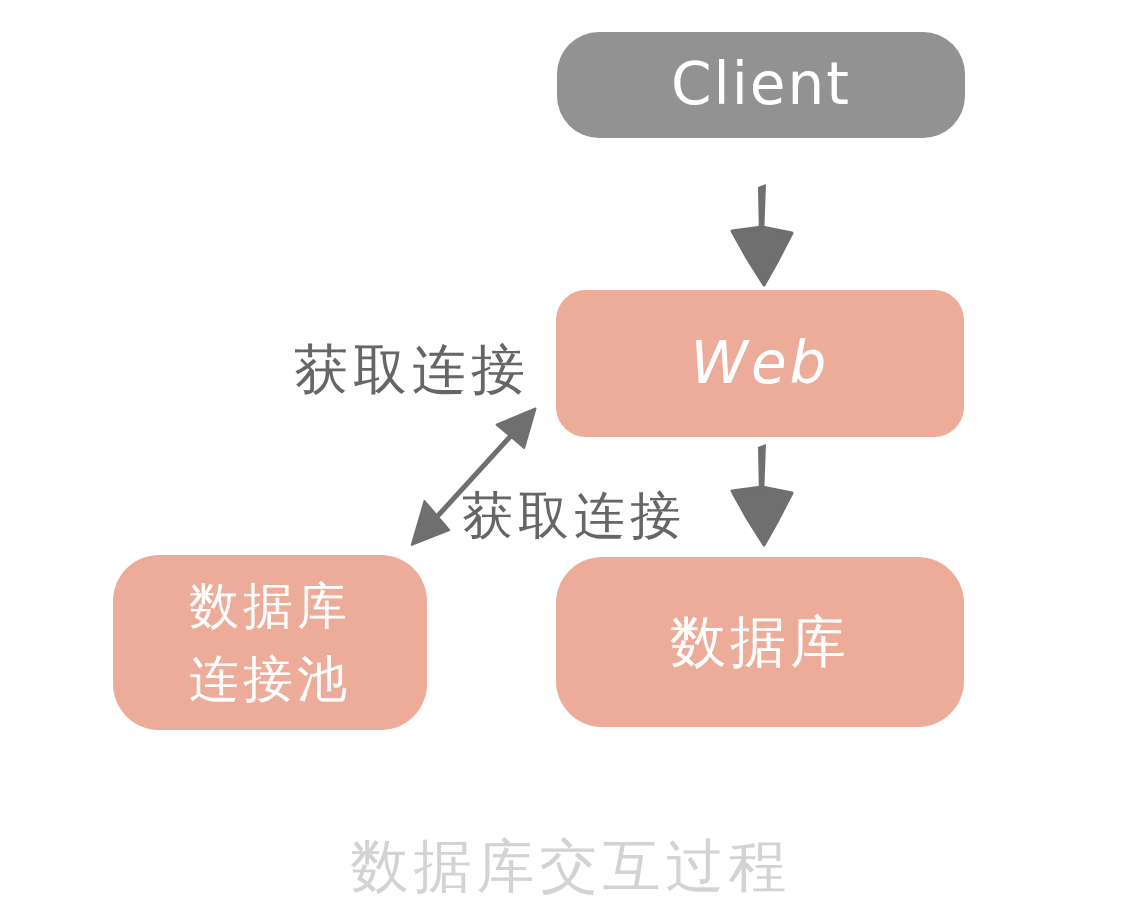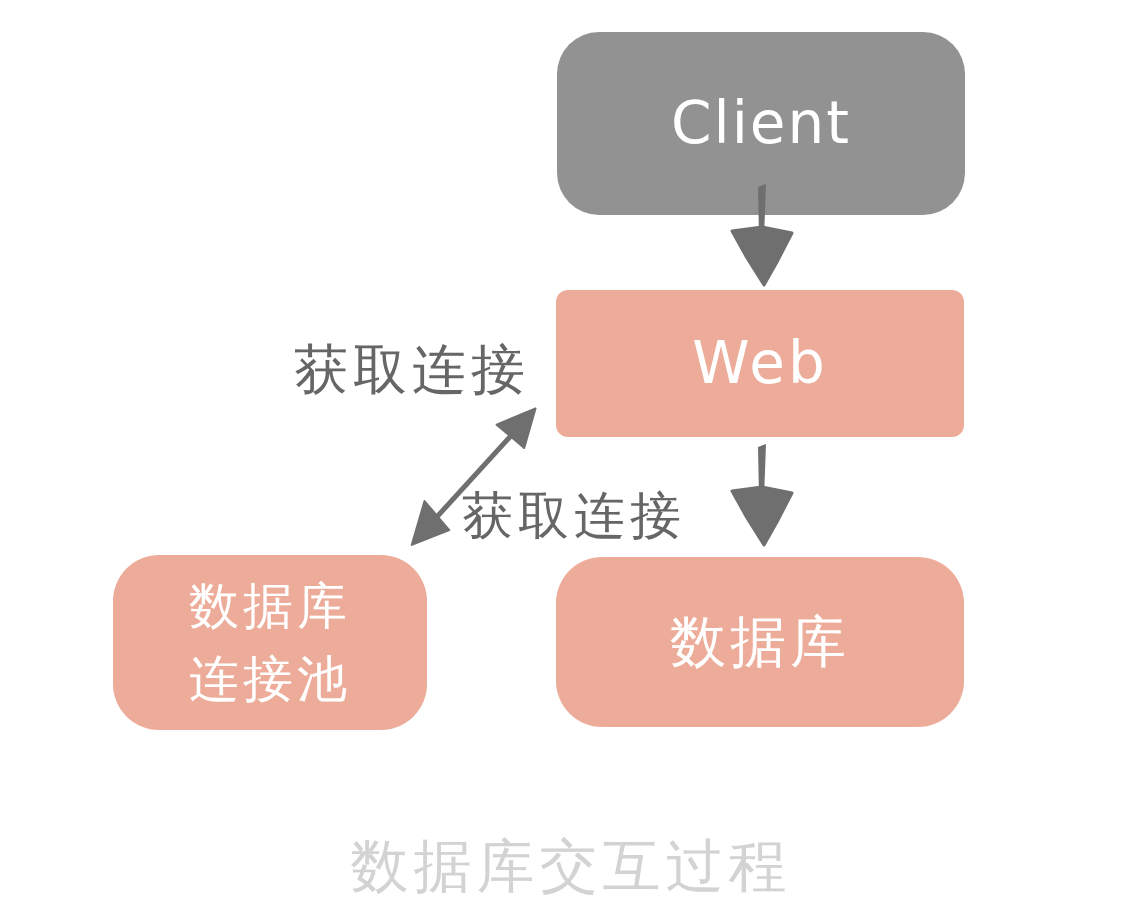--- a/index.html
+++ b/index.html
@@ -20,24 +20,24 @@
     flex-direction: column;
     align-items: center;
     justify-content: center;
     color: var(--node-text, #ffffff);
     text-align: center;
   }
   .node-gray   { background: var(--node-gray, #929292); }
   .node-salmon { background: var(--node-salmon, #ECAC99); }
   .node-label  { font-size: 56px; letter-spacing: 4px; line-height: 1.2; }
 
-  #node-client { left: 557px; top: 32px;  width: 408px; height: 183px; border-radius: 42px; }
+  #node-client { left: 557px; top: 32px;  width: 408px; height: 106px; border-radius: 42px; }
   #node-client .node-label { font-size: 58px; letter-spacing: 2px; }
 
-  #node-web    { left: 556px; top: 290px; width: 408px; height: 147px; border-radius: 12px; }
+  #node-web    { left: 556px; top: 290px; width: 408px; height: 147px; border-radius: 30px; font-style: italic; }
   #node-web .node-label { font-size: 58px; letter-spacing: 3px; }
 
   #node-database { left: 556px; top: 557px; width: 408px; height: 170px; border-radius: 46px; }
 
   #node-pool   { left: 113px; top: 555px; width: 314px; height: 175px; border-radius: 46px; }
   #node-pool .node-label { font-size: 50px; line-height: 1.45; letter-spacing: 4px; }
 
   .arrow { position: absolute; color: var(--arrow-gray, #6F6F6F); }
   #arrow-client-web { left: 722px; top: 184px; }
   #arrow-web-db     { left: 722px; top: 444px; }

